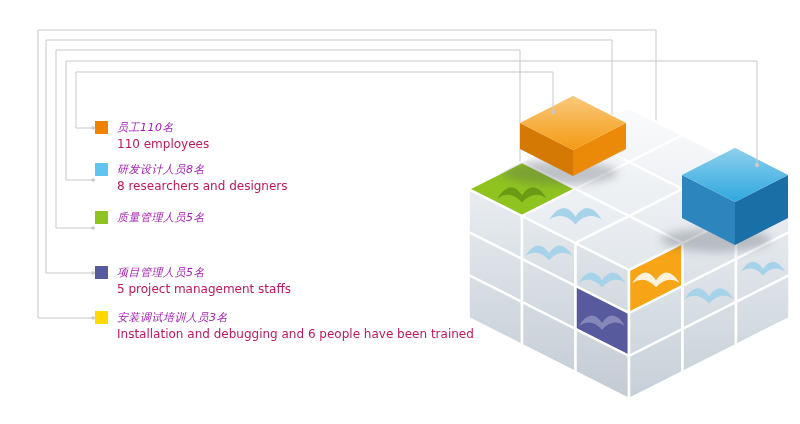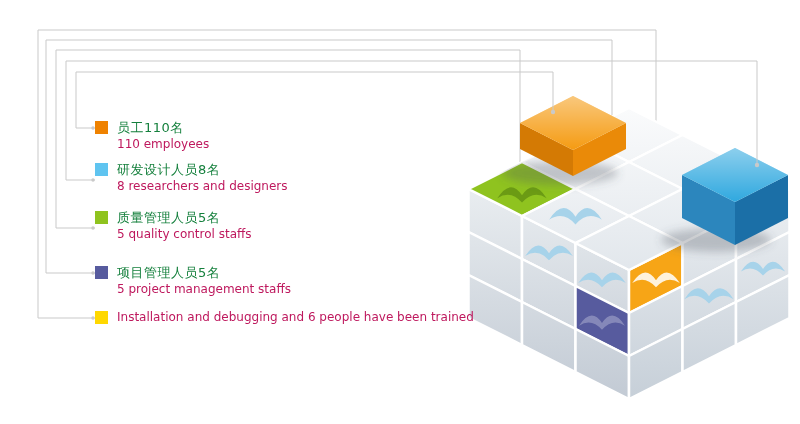--- a/index.html
+++ b/index.html
@@ -4,21 +4,21 @@
 <style>
   html,body{margin:0;padding:0;background:#fff;}
   .stage{
     position:relative;width:800px;height:424px;background:#fff;overflow:hidden;
     font-family:"DejaVu Sans","Liberation Sans",sans-serif;
   }
   .stage svg{position:absolute;left:0;top:0;}
   .legend-item{position:absolute;left:95px;display:flex;gap:9px;align-items:flex-start;}
   .swatch{width:13px;height:13px;margin-top:2px;flex:none;}
   .labels{display:flex;flex-direction:column;}
-  .zh{font-size:13px;line-height:17px;color:#15803d;letter-spacing:.5px;}
+  .zh{font-size:11px;line-height:17px;color:#a21caf;letter-spacing:.5px;font-style:italic;}
   .en{font-size:12px;line-height:16px;color:#be185d;}
 </style>
 </head>
 <body>
 
 <div class="stage">
 
   <svg width="800" height="424" viewBox="0 0 800 424">
     <defs>
       <linearGradient id="gTop" gradientUnits="userSpaceOnUse" x1="629" y1="108" x2="629" y2="270">
@@ -150,33 +150,33 @@
       <div class="labels">
         <div class="zh">研发设计人员8名</div>
         <div class="en">8 researchers and designers</div>
       </div>
     </div>
 
     <div class="legend-item" style="top:209px;">
       <span class="swatch" style="background: rgb(143, 195, 31);"></span>
       <div class="labels">
         <div class="zh">质量管理人员5名</div>
-        <div class="en">5 quality control staffs</div>
       </div>
     </div>
 
     <div class="legend-item" style="top:264px;">
       <span class="swatch" style="background: rgb(87, 91, 158);"></span>
       <div class="labels">
         <div class="zh">项目管理人员5名</div>
         <div class="en">5 project management staffs</div>
       </div>
     </div>
 
     <div class="legend-item" style="top:309px;">
       <span class="swatch" style="background: rgb(255, 216, 0);"></span>
       <div class="labels">
+        <div class="zh">安装调试培训人员3名</div>
         <div class="en">Installation and debugging and 6 people have been trained</div>
       </div>
     </div>
 
   </div>
 </div>
 
 </body></html>

